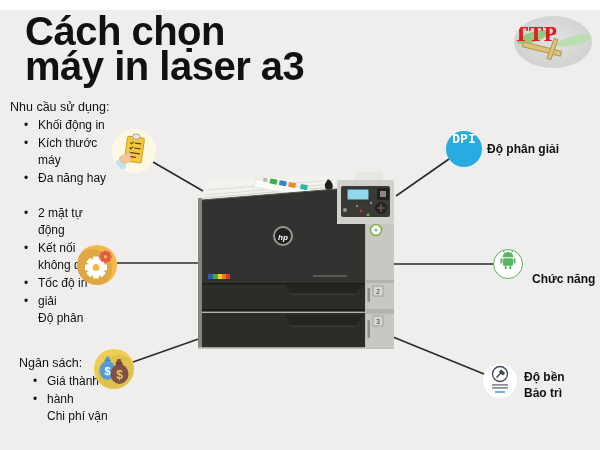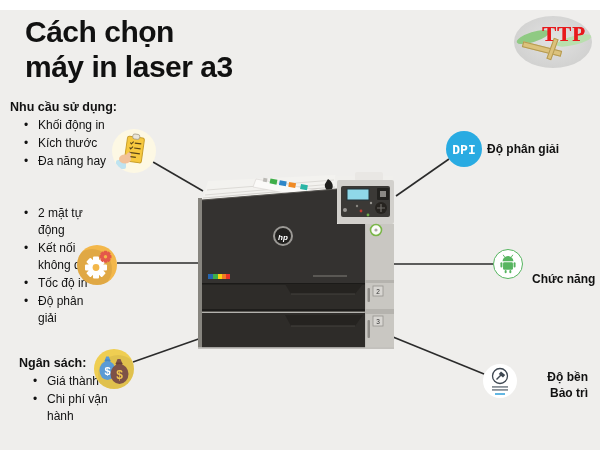--- a/index.html
+++ b/index.html
@@ -8,69 +8,69 @@
     --gear-orange:#f3b74a; --gear-red:#e4584a;
     --money-yellow:#efce52; --bag-blue:#5b9bd5; --bag-brown:#7d5147;
     --logo-red:#e8191c;
   }
   *{margin:0;padding:0;box-sizing:border-box}
   body{font-family:"Liberation Sans","DejaVu Sans",sans-serif;background:#888}
   #canvas{position:relative;width:600px;height:450px;background:var(--bg);overflow:hidden}
   #top-band{position:absolute;left:0;top:0;width:600px;height:10px;background:var(--band)}
 
   
-  .title{position:absolute;left:25px;top:14px;font-size:30px;line-height:35px;
+  .title{position:absolute;left:25px;top:14px;font-size:40px;line-height:35px;
          font-weight:600;color:var(--text);letter-spacing:-0.5px}
 
   
   .logo{position:absolute;left:514px;top:16px;width:78px;height:52px;border-radius:50%;
         background:radial-gradient(ellipse at 50% 45%, #e2e2e2 0%, #d2d2d1 70%, #c7c7c6 100%);
         overflow:hidden}
   .logo .leaf{position:absolute;background:#8fca83;border-radius:50%}
   .logo .leaf.l1{width:34px;height:10px;left:2px;top:16px;transform:rotate(-18deg)}
   .logo .leaf.l2{width:36px;height:9px;left:42px;top:20px;transform:rotate(-14deg);background:#b9dfae}
   .logo .pen{position:absolute;background:#dcc27c;border:1px solid #b49a52}
   .logo .pen.p1{width:40px;height:6px;left:8px;top:30px;transform:rotate(14deg)}
   .logo .pen.p2{width:5px;height:22px;left:36px;top:22px;transform:rotate(20deg)}
-  .logo .logo-text{position:absolute;left:0;right:6px;top:6px;text-align:right;
+  .logo .logo-text{position:absolute;left:0;right:6px;top:6px;text-align:left;
         font-family:"Liberation Serif","DejaVu Serif",serif;
         font-weight:bold;font-size:21px;color:var(--logo-red);letter-spacing:1px;
         text-shadow:0 0 0 var(--logo-red)}
 
   
   .section{position:absolute;color:var(--text)}
-  .section h3{font-size:12.5px;font-weight:bold;margin-bottom:3px}
+  .section h3{font-size:12.5px;font-weight:normal;margin-bottom:3px}
   .section ul{list-style:none}
   .section li{position:relative;padding-left:28px;width:112px;font-size:12px;line-height:17px;margin:0 0 1px 0}
   .section li .blt{position:absolute;left:14px;top:0}
   .ln{display:block}
 
   
   #wires{position:absolute;left:0;top:0;width:600px;height:450px;z-index:1}
   .connector{stroke:var(--line);stroke-width:1.6px;fill:none}
 
   
   .plate{position:absolute;border-radius:50%;z-index:2;overflow:hidden}
   .plate svg{position:absolute;left:0;top:0}
   #checklist-plate{left:112px;top:129px;width:44px;height:44px;background:#fdf8e4}
   #gear-plate{left:77px;top:245px;width:40px;height:40px;background:var(--gear-orange)}
   #money-plate{left:94px;top:349px;width:40px;height:40px;background:var(--money-yellow)}
   .crescent{position:absolute;border-radius:50%;width:40px;height:40px;left:-5px;top:4px;background:rgba(0,0,0,0.08)}
 
   
-  .badge{position:absolute;border-radius:50%;z-index:2;display:flex;align-items:center;justify-content:center}
+  .badge{position:absolute;border-radius:50%;z-index:2;display:flex;justify-content:center}
   #dpi-badge{left:446px;top:131px;width:36px;height:36px;background:var(--dpi-blue);
              color:#fff;font-family:"DejaVu Sans Mono","Liberation Mono",monospace;
              font-weight:bold;font-size:13px}
   #android-badge{left:493px;top:249px;width:30px;height:30px;background:#fff;border:1.6px solid var(--android-green)}
   #durability-badge{left:483px;top:364px;width:34px;height:34px;background:#fff}
   .callout-label{position:absolute;font-size:12px;font-weight:bold;color:var(--text);z-index:2}
   #label-dpi{left:487px;top:142px}
   #label-func{left:532px;top:272px}
-  #label-durable{left:524px;top:369px;width:64px;text-align:right;line-height:16px}
+  #label-durable{left:524px;top:369px;width:64px;text-align:left;line-height:16px}
 
   
   #printer{position:absolute;left:185px;top:170px;width:215px;height:185px;z-index:2}
 </style>
 </head>
 <body>
 
 <div id="canvas">
   <div id="top-band"></div>
 
@@ -99,20 +99,21 @@
   <div class="section" style="left:10px;top:100px">
     <h3>Nhu cầu sử dụng:</h3>
     <ul>
       <li>
           <span class="blt">•</span>
           <span class="ln">Khối động in</span>
         </li>
       <li>
           <span class="blt">•</span>
           <span class="ln">Kích thước</span>
+          <span class="ln">máy</span>
         </li>
       <li>
           <span class="blt">•</span>
           <span class="ln">Đa năng hay</span>
         </li>
     </ul>
   </div>
 
   <div class="section" style="left:10px;top:205px">
     <ul>
@@ -125,37 +126,37 @@
           <span class="blt">•</span>
           <span class="ln">Kết nối</span>
           <span class="ln">không dây</span>
         </li>
       <li>
           <span class="blt">•</span>
           <span class="ln">Tốc độ in</span>
         </li>
       <li>
           <span class="blt">•</span>
+          <span class="ln">giải</span>
           <span class="ln">Độ phân</span>
-          <span class="ln">giải</span>
         </li>
     </ul>
   </div>
 
   <div class="section" style="left:19px;top:356px">
     <h3>Ngân sách:</h3>
     <ul>
       <li>
           <span class="blt">•</span>
           <span class="ln">Giá thành</span>
         </li>
       <li>
           <span class="blt">•</span>
+          <span class="ln">hành</span>
           <span class="ln">Chi phí vận</span>
-          <span class="ln">hành</span>
         </li>
     </ul>
   </div>
 
   <div class="plate" id="checklist-plate">
     <svg width="44" height="44" viewBox="0 0 44 44">
       <g transform="rotate(8 22 20)">
         <rect x="14" y="8" width="17" height="25" rx="2" fill="#f6c83f" stroke="#c99f2a" stroke-width="1"></rect>
         <rect x="19" y="5" width="7" height="5" rx="2" fill="#e9e5da" stroke="#a59c82" stroke-width="0.8"></rect>
         <path d="M17.5,14 l1.2,1.4 l2,-2.6" stroke="#5a4517" stroke-width="1.1" fill="none"></path>

